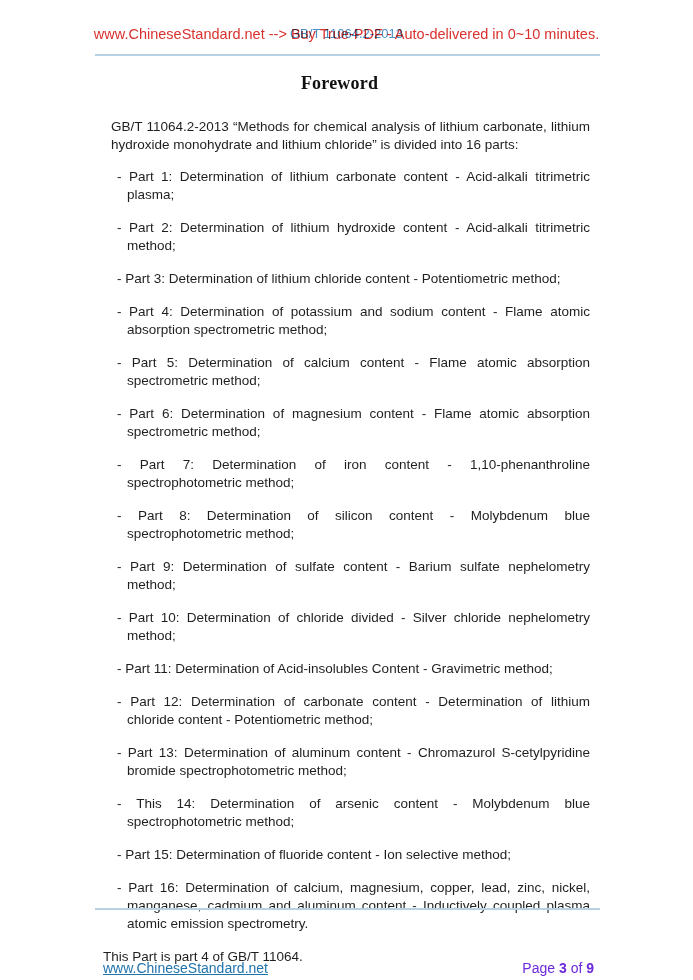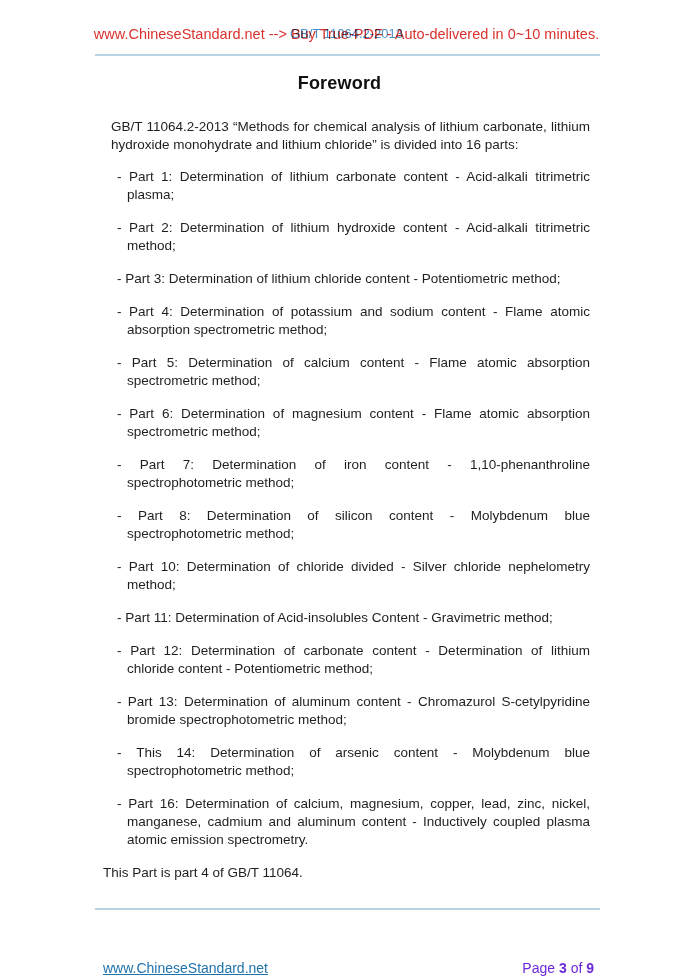--- a/index.html
+++ b/index.html
@@ -53,20 +53,21 @@
     position: absolute;
     top: 73px;
     left: 0;
     right: 14px;
     margin: 0;
     text-align: center;
     font-size: 18px;
     font-weight: bold;
     color: #111111;
     letter-spacing: 0.2px;
+    font-family: Liberation Serif, serif;
   }
 
   
   .content {
     position: absolute;
     top: 118px;
     left: 103px;
     width: 487px;
     font-size: 13.5px;
     line-height: 18px;
@@ -129,25 +130,27 @@
 
     <div>
         <div class="part-item">- Part 1: Determination of lithium carbonate content - Acid-alkali titrimetric plasma;</div>
         <div class="part-item">- Part 2: Determination of lithium hydroxide content - Acid-alkali titrimetric method;</div>
         <div class="part-item">- Part 3: Determination of lithium chloride content - Potentiometric method;</div>
         <div class="part-item">- Part 4: Determination of potassium and sodium content - Flame atomic absorption spectrometric method;</div>
         <div class="part-item">- Part 5: Determination of calcium content - Flame atomic absorption spectrometric method;</div>
         <div class="part-item">- Part 6: Determination of magnesium content - Flame atomic absorption spectrometric method;</div>
         <div class="part-item">- Part 7: Determination of iron content - 1,10-phenanthroline spectrophotometric method;</div>
         <div class="part-item">- Part 8: Determination of silicon content - Molybdenum blue spectrophotometric method;</div>
+        <div class="part-item">- Part 9: Determination of sulfate content - Barium sulfate nephelometry method;</div>
         <div class="part-item">- Part 10: Determination of chloride divided - Silver chloride nephelometry method;</div>
         <div class="part-item">- Part 11: Determination of Acid-insolubles Content - Gravimetric method;</div>
         <div class="part-item">- Part 12: Determination of carbonate content - Determination of lithium chloride content - Potentiometric method;</div>
         <div class="part-item">- Part 13: Determination of aluminum content - Chromazurol S-cetylpyridine bromide spectrophotometric method;</div>
         <div class="part-item">- This 14: Determination of arsenic content - Molybdenum blue spectrophotometric method;</div>
+        <div class="part-item">- Part 15: Determination of fluoride content - Ion selective method;</div>
         <div class="part-item">- Part 16: Determination of calcium, magnesium, copper, lead, zinc, nickel, manganese, cadmium and aluminum content - Inductively coupled plasma atomic emission spectrometry.</div>
       </div>
 
     <p class="closing">This Part is part 4 of GB/T 11064.</p>
   </div>
 
   <div class="footer">
     <div class="footer-row">
       <a class="footer-link">www.ChineseStandard.net</a>
       <span class="page-indicator">

